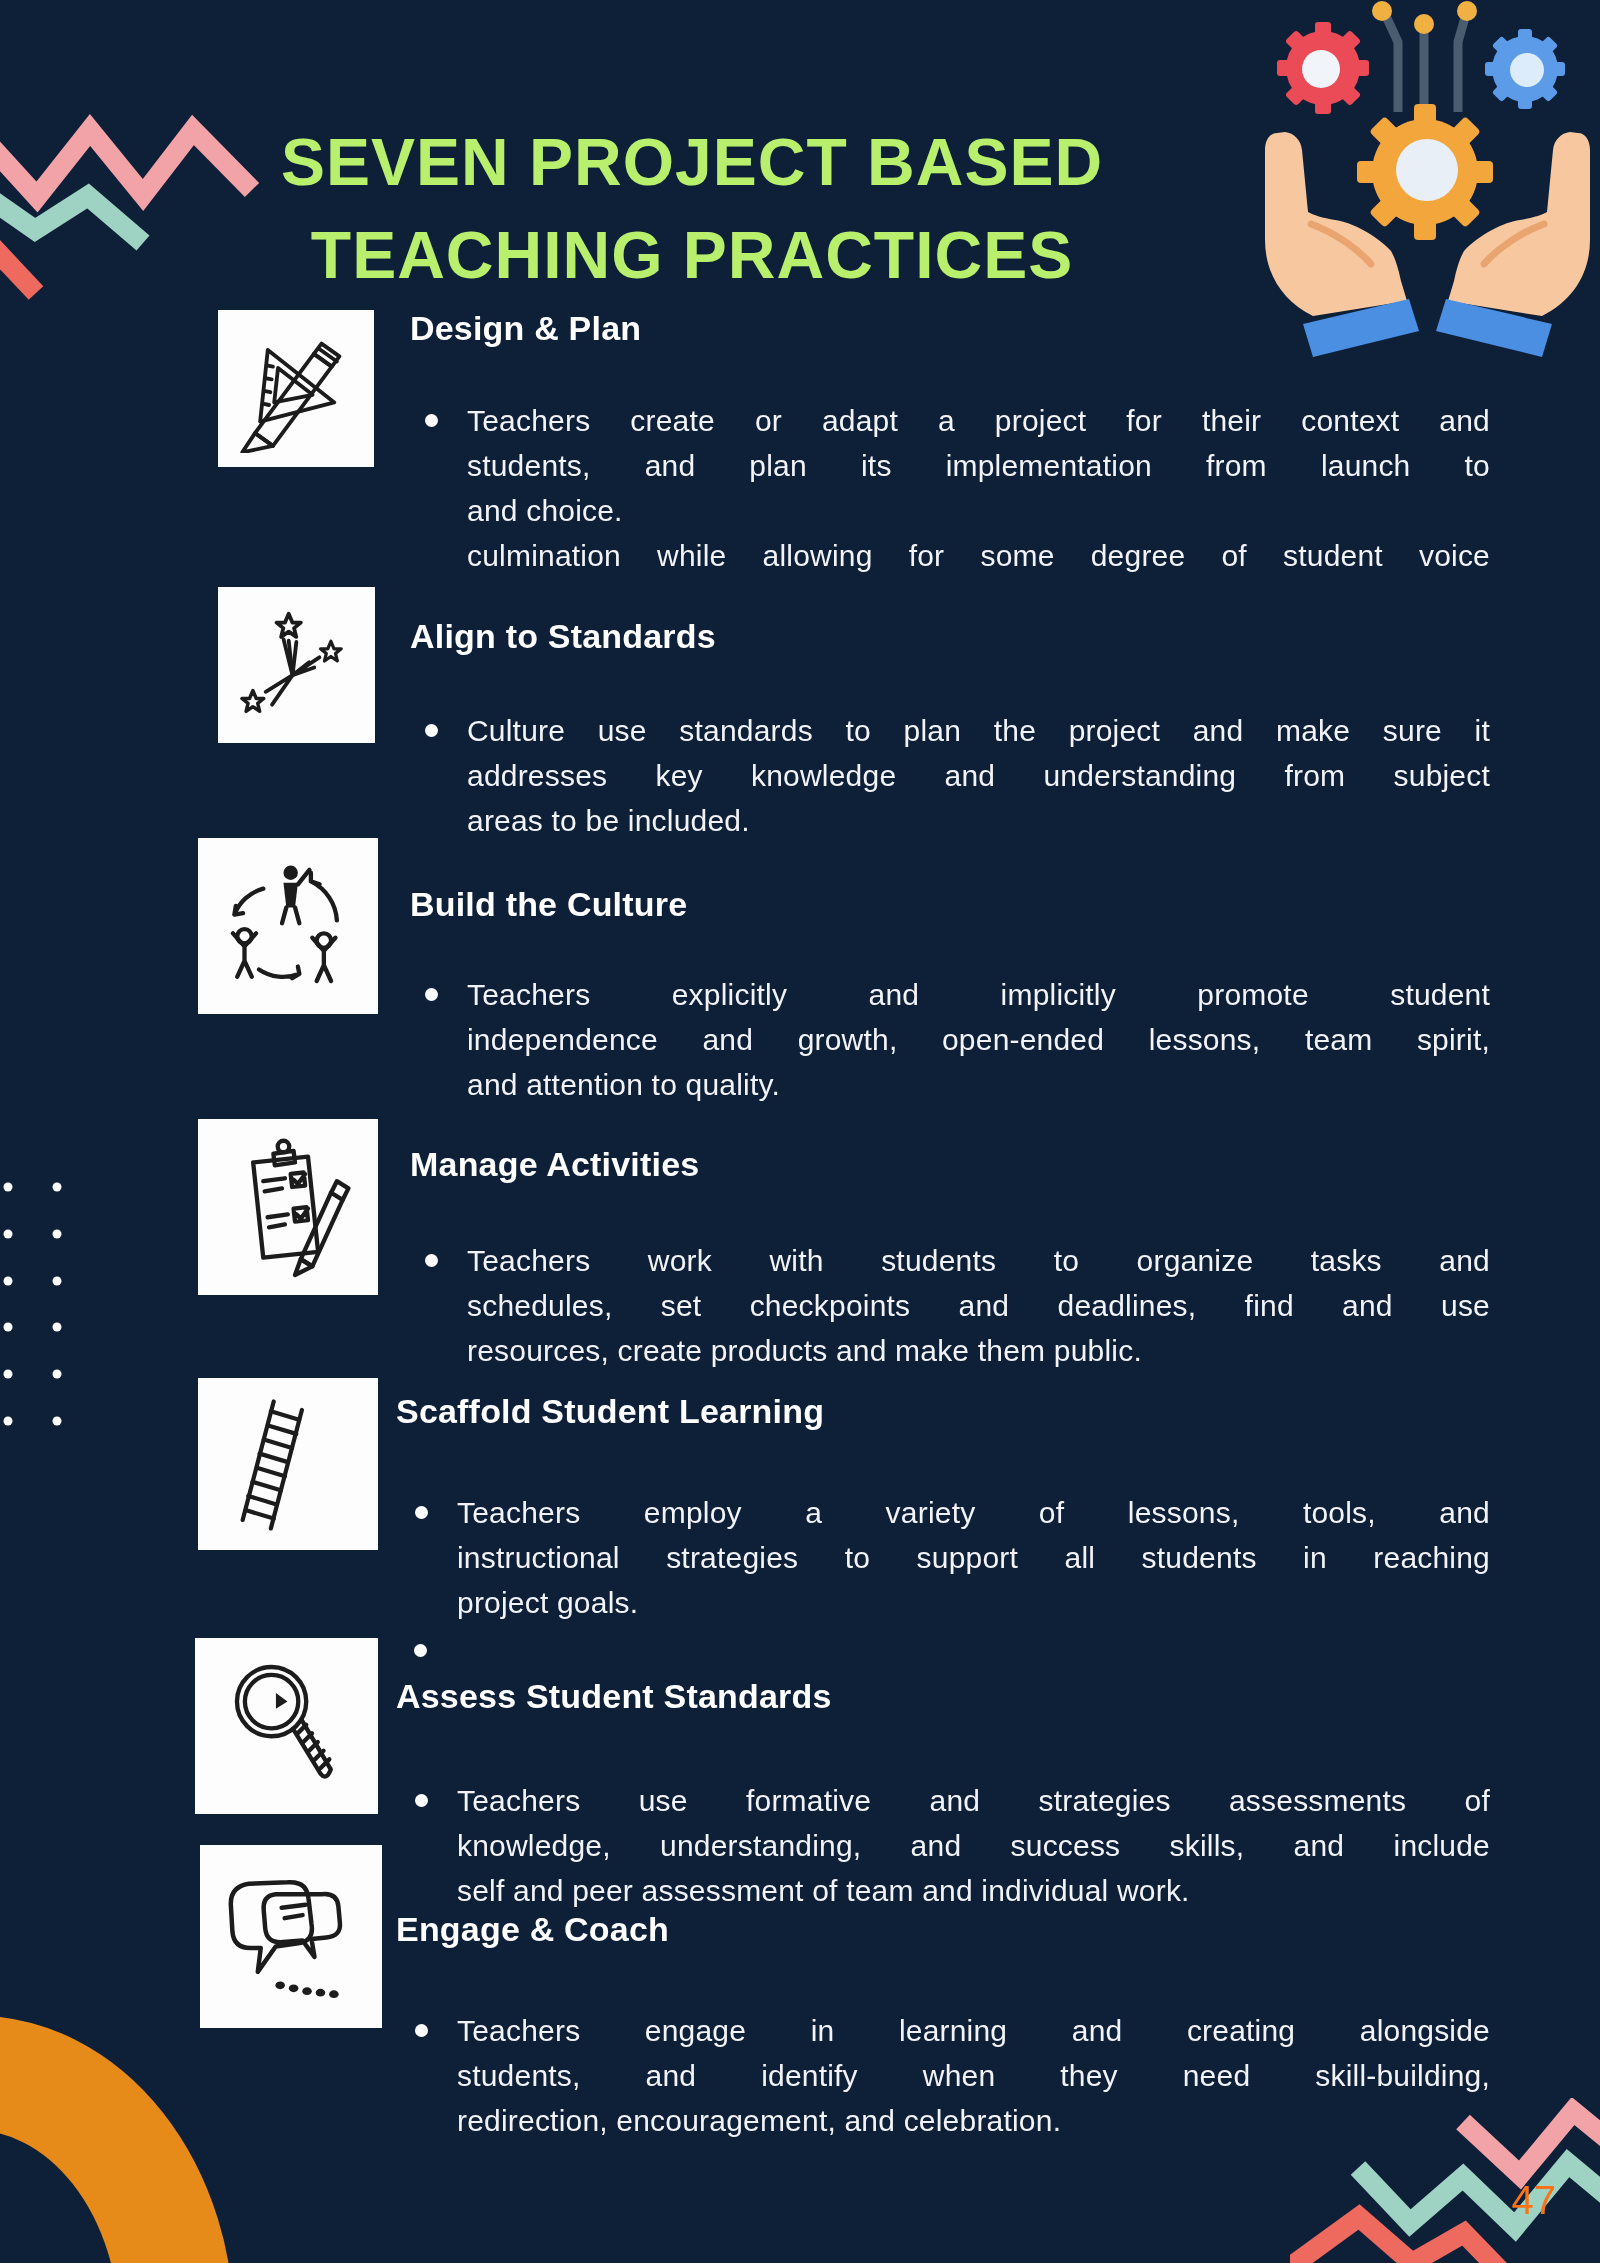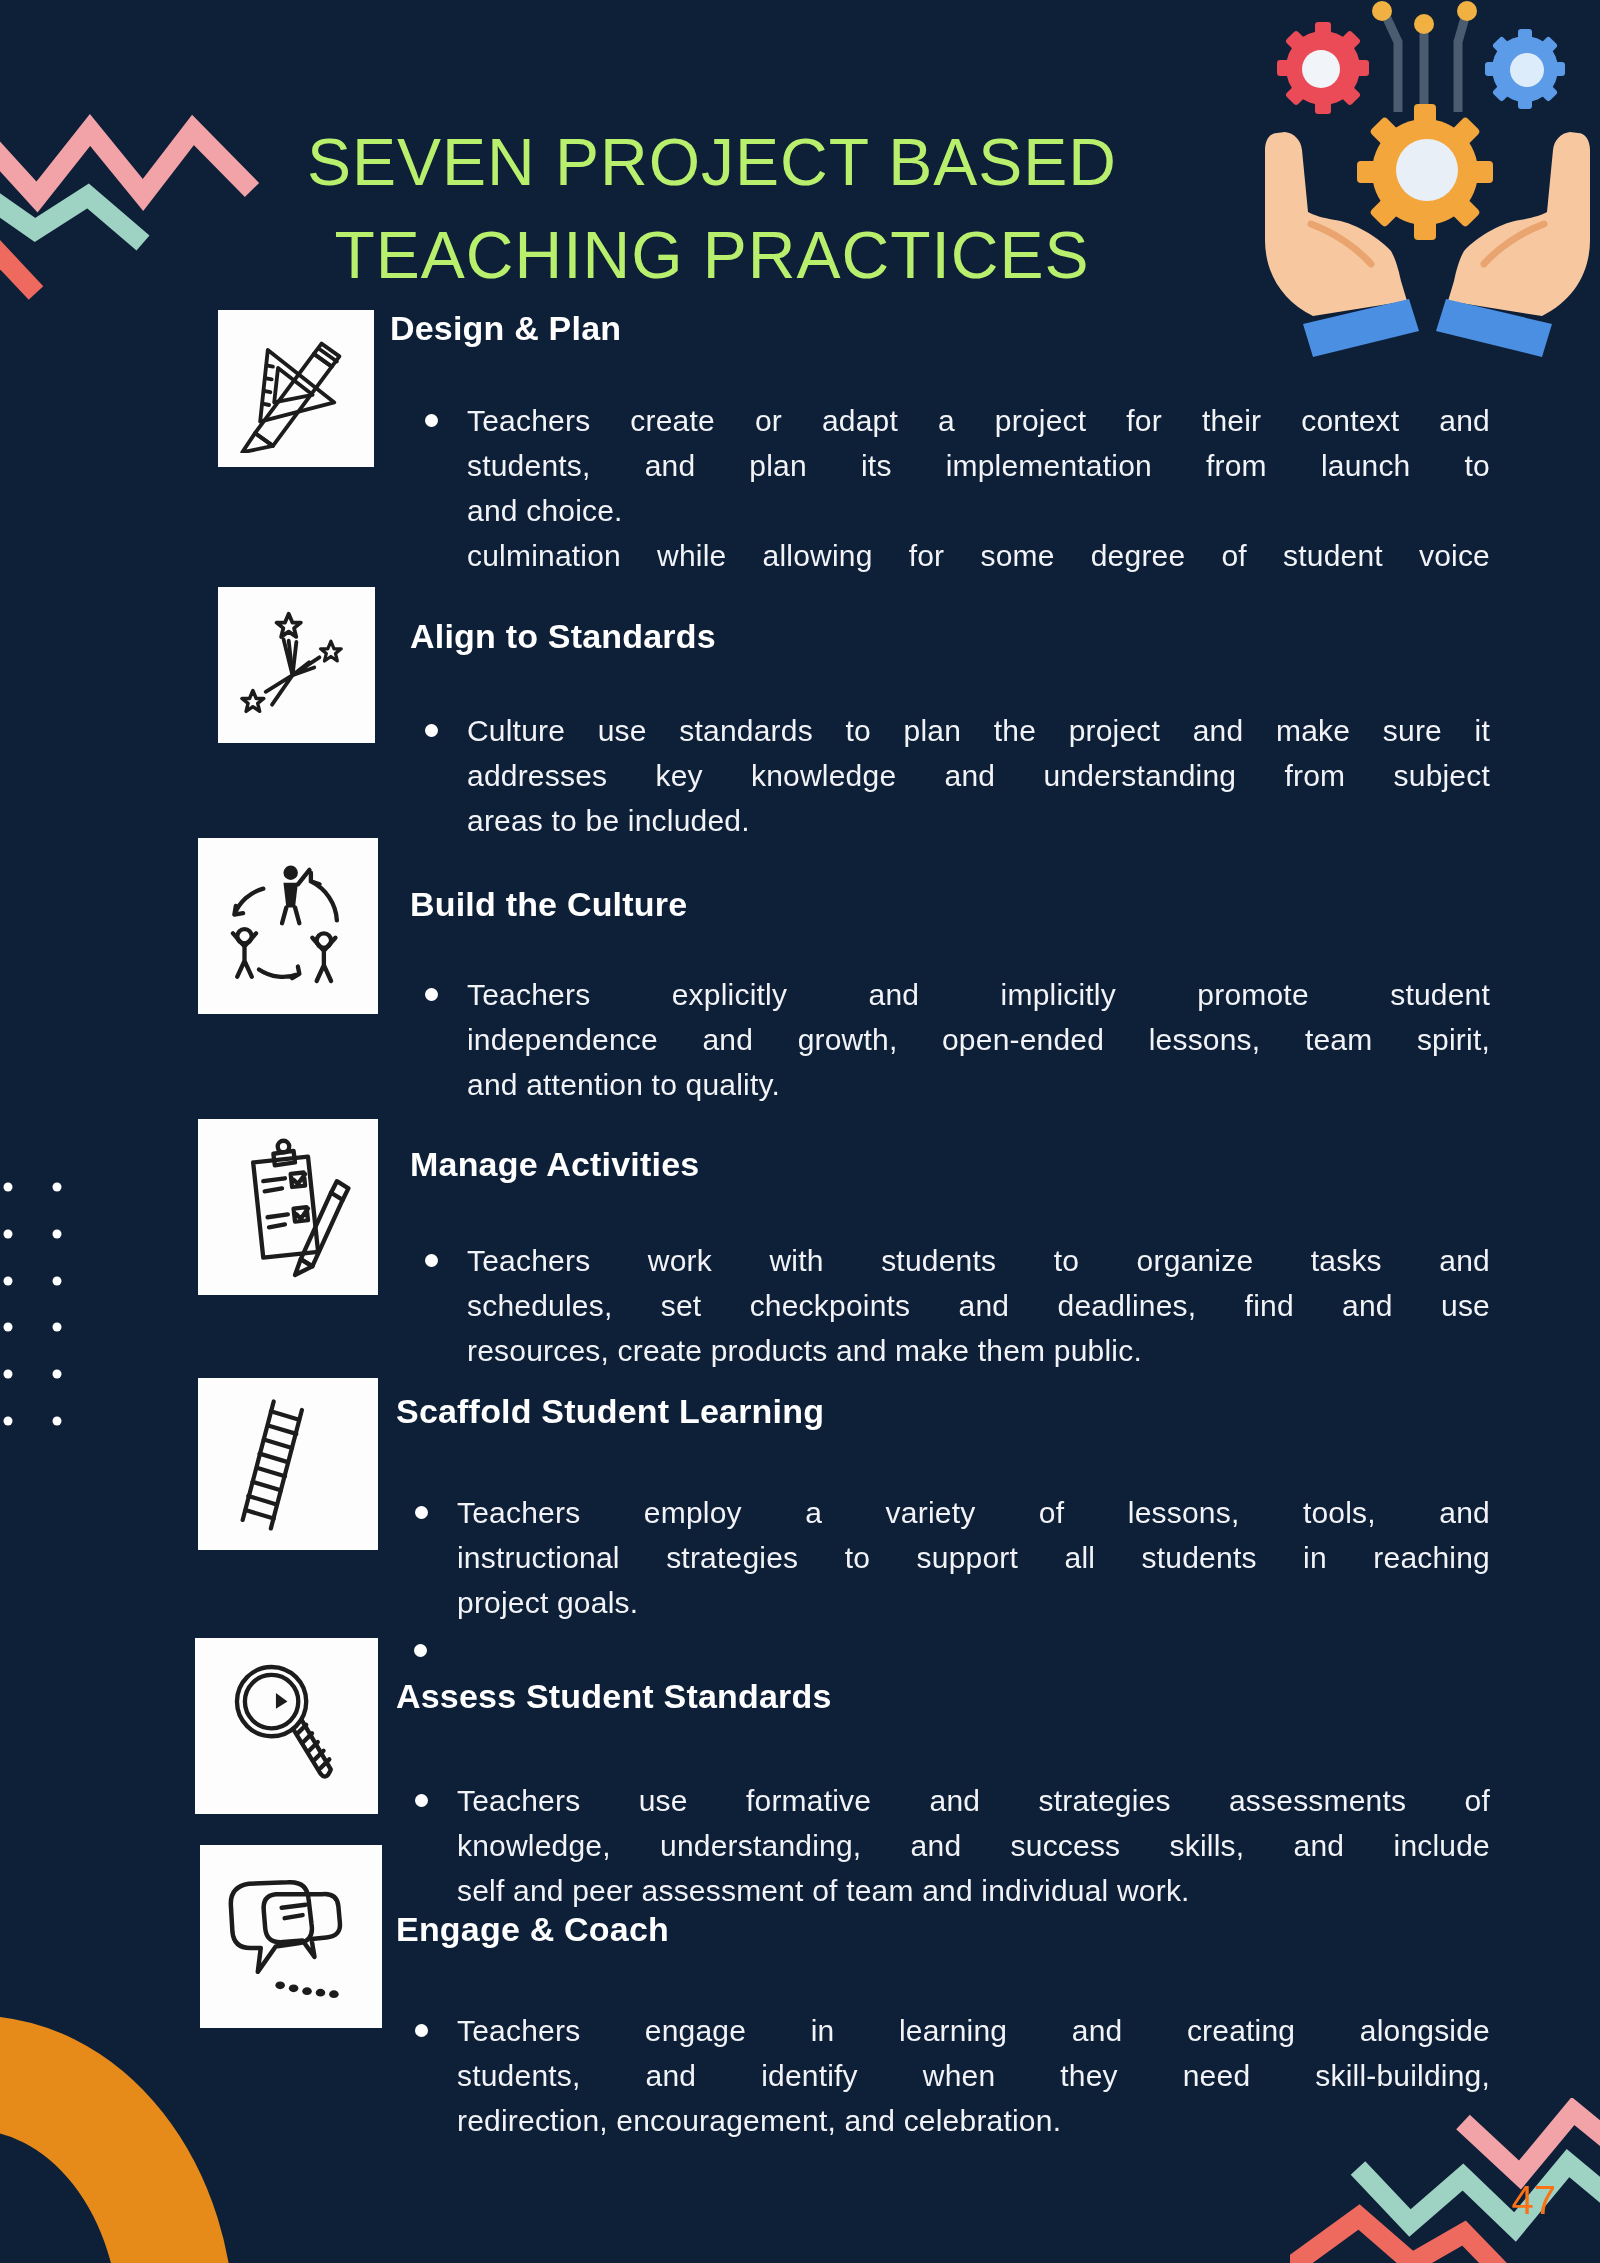--- a/index.html
+++ b/index.html
@@ -4,22 +4,22 @@
 <style>
   html,body{margin:0;padding:0;background:#0e1f38;}
   .page{
     position:relative;width:1600px;height:2263px;overflow:hidden;
     background:#0e1f38;
     font-family:"Liberation Sans","DejaVu Sans",sans-serif;
   }
   .abs{position:absolute;}
   
   .title{
-    position:absolute;left:252px;top:116px;width:920px;
-    text-align:center;color:#b8f06e;font-weight:normal;
+    position:absolute;left:232px;top:116px;width:920px;
+    text-align:center;color:#b8f06e;font-weight:bold;
     font-size:66px;line-height:93px;letter-spacing:1px;
   }
   
   .iconbox{
     position:absolute;background:#fdfdfd;display:flex;
     align-items:center;justify-content:center;
   }
   .iconbox svg{width:82%;height:82%;}
   .sk{stroke:#1c1c1c;stroke-width:3;fill:none;stroke-linecap:round;stroke-linejoin:round;}
   .skf{fill:#1c1c1c;stroke:none;}
@@ -161,21 +161,21 @@
   <div class="iconbox" style="left:218px;top:310px;width:156px;height:157px">
     <svg viewBox="0 0 100 100">
       <path class="sk" d="M28 20 L80 61 L22 76 Z"></path>
       <path class="sk" d="M36 34 L63 55 L33 61 Z"></path>
       <path class="sk" d="M27 32 l5 1 M26 42 l5 1 M25 52 l5 1 M24 62 l5 1"></path>
       <path class="sk" d="M18 85 L64 23 L78 33 L32 95 Z"></path>
       <path class="sk" d="M64 23 L70 15 L84 25 L78 33 Z M68 19 L82 29"></path>
       <path class="sk" d="M18 85 L32 95 L8 100 Z"></path>
     </svg>
   </div>
-  <div class="heading" style="left:390px;top:308px">Design &amp; Plan</div>
+  <div class="heading" style="left:410px;top:308px">Design &amp; Plan</div>
   <div class="body" style="left:467px;top:398px;width:1023px">
     <span class="dot"></span>
     <div class="bl">Teachers create or adapt a project for their context and</div>
     <div class="bl">students, and plan its implementation from launch to</div>
     <div class="bl ll">and choice.</div>
     <div class="bl">culmination while allowing for some degree of student voice</div>
   </div>
 
   <div class="iconbox" style="left:218px;top:587px;width:157px;height:156px">
     <svg viewBox="0 0 100 100">

